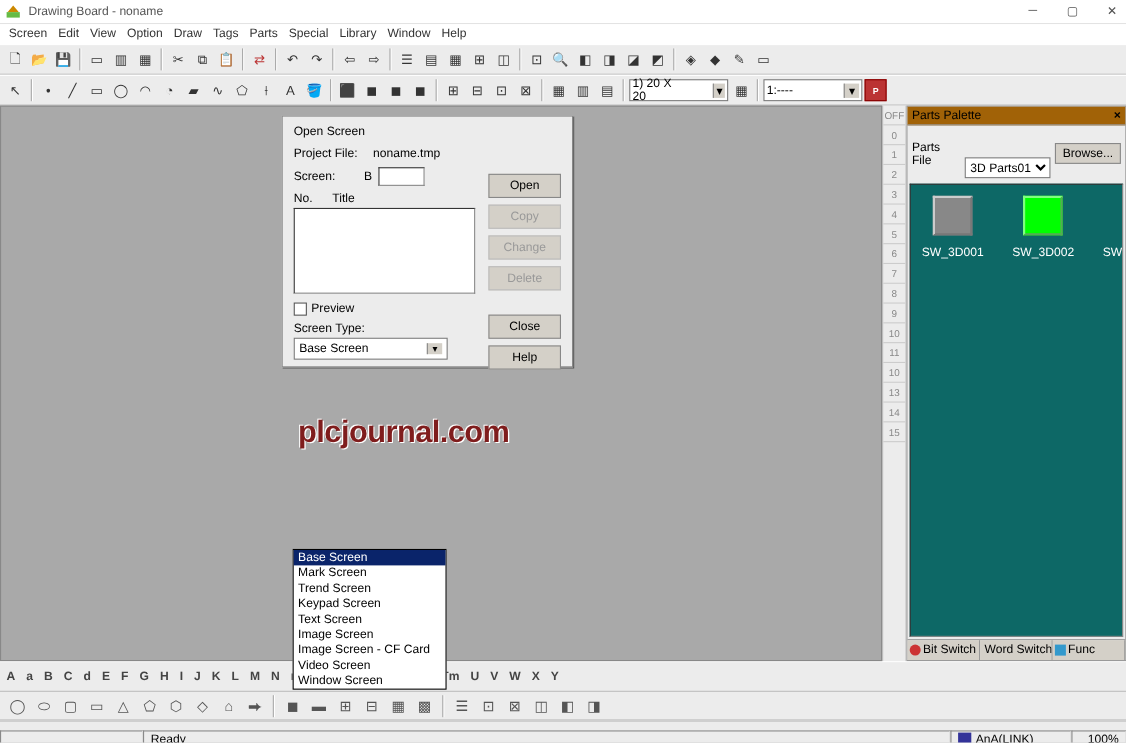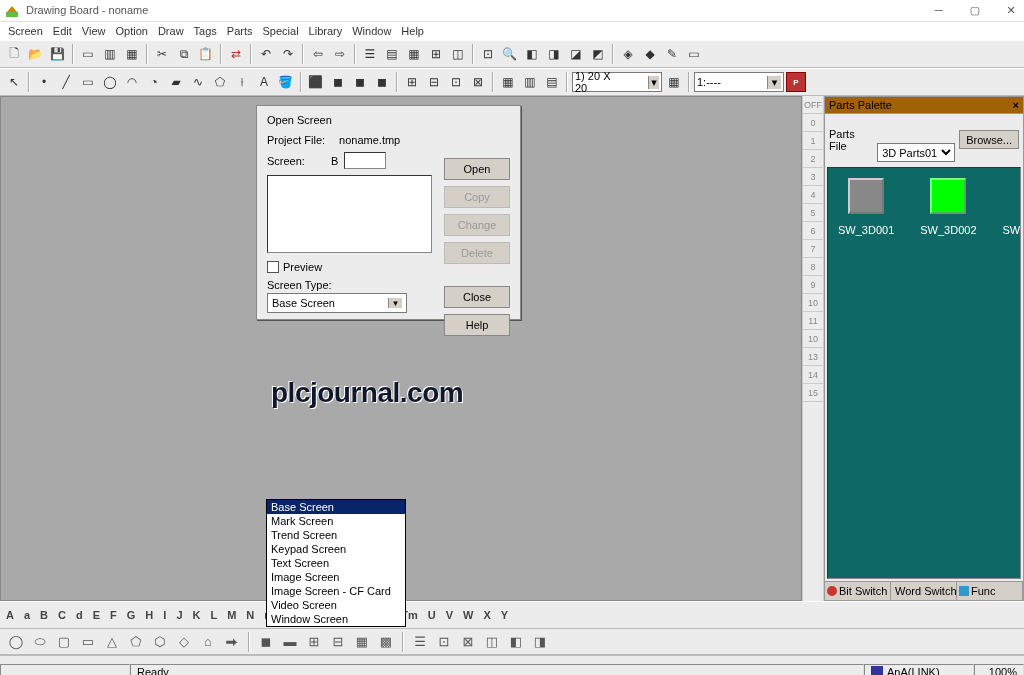--- a/index.html
+++ b/index.html
@@ -1,18 +1,18 @@
 <!DOCTYPE html>
 <html><head>
 <meta charset="utf-8">
 <style>
 * { margin: 0; padding: 0; box-sizing: border-box; font-family: "Tahoma", "MS Sans Serif", sans-serif; font-size: 11px; }
 body { background: #fff; width: 1024px; height: 675px; position: relative; overflow: hidden; }
 
-.titlebar { display: flex; height: 22px; padding: 4px 4px; background: #fff; border-bottom: 1px solid #e0e0e0; }
+.titlebar { display: flex; align-items: center; height: 22px; padding: 4px 4px; background: #fff; border-bottom: 1px solid #e0e0e0; }
 .titlebar .app-icon { width: 16px; height: 16px; margin-right: 6px; display:inline-flex;align-items:center;justify-content:center;}
 .titlebar .title { color: #555; }
 .titlebar .win-ctrl { margin-left: auto; display:flex; gap:18px; color:#555;}
 .titlebar .win-ctrl span{width:18px;text-align:center;cursor:default;}
 
 .menubar { display:flex; gap:10px; padding: 3px 8px; background: #fff; color:#333; }
 .menubar span{cursor:default;}
 
 .toolbar { display:flex; align-items:center; padding:3px 4px; background:#ececec; border-top:1px solid #fff; border-bottom:1px solid #bbb; gap:2px;}
 .tbtn{ width:20px; height:20px; display:inline-flex; align-items:center; justify-content:center; border:1px solid transparent; color:#333; font-size:12px;}
@@ -52,21 +52,21 @@
 .dbtn.disabled{color:#999;border-color:#bbb;}
 .rightcol{position:absolute;right:10px;top:52px;}
 .checkbox{display:flex;align-items:center;gap:4px;margin-top:8px;}
 .checkbox .box{width:12px;height:12px;border:1px solid #555;background:#fff;}
 .combo{border:1px solid #7a7a7a;background:#fff;height:20px;display:flex;align-items:center;padding:0 4px;width:140px;margin-top:2px;}
 .combo .arrow{margin-left:auto;background:#d4d0c8;border-left:1px solid #888;width:14px;text-align:center;font-size:9px;}
 .dropdown{position:absolute;left:265px;top:402px;width:140px;background:#fff;border:1px solid #000;z-index:100;}
 .dropdown .opt{padding:1px 4px;font-size:11px;}
 .dropdown .opt.sel{background:#0a246a;color:#fff;}
 
-.overlay-watermark{position:absolute;left:270px;top:280px;font-size:28px;font-weight:bold;color:#0f172a;text-shadow:1px 1px 0 #fff,-1px -1px 0 #fff;z-index:90;pointer-events:none;letter-spacing:-0.5px;}
+.overlay-watermark{position:absolute;left:270px;top:280px;font-size:28px;font-weight:bold;color:#7f1d1d;text-shadow:1px 1px 0 #fff,-1px -1px 0 #fff;z-index:90;pointer-events:none;letter-spacing:-0.5px;}
 
 .alpha-bar{height:28px;background:#ececec;border-top:1px solid #fff;border-bottom:1px solid #bbb;display:flex;align-items:center;padding:0 6px;gap:10px;font-family:"Times New Roman",serif;font-size:14px;font-weight:bold;color:#444;}
 .alpha-bar span{cursor:default;}
 .shape-bar{height:26px;background:#ececec;border-bottom:1px solid #bbb;display:flex;align-items:center;padding:0 6px;gap:4px;}
 .shape-bar .sbtn{width:20px;height:20px;display:inline-flex;align-items:center;justify-content:center;color:#555;font-size:13px;}
 
 .statusbar{height:33px;background:#ececec;border-top:1px solid #bbb;display:flex;align-items:center;font-size:11px;}
 .statusbar .cell{border:1px inset #ddd;height:17px;padding:0 6px;display:flex;align-items:center;}
 </style>
 </head>
@@ -191,20 +191,24 @@
       <div class="body">
         <div class="dtitle">Open Screen</div>
         <div class="row">
           <span class="lbl">Project File:</span>
           <span style="margin-left:8px">noname.tmp</span>
         </div>
         <div class="row">
           <span class="lbl">Screen:</span>
           <span style="margin-left:20px">B</span>
           <input class="txt" value="" style="">
+        </div>
+        <div class="listhdr">
+          <span>No.</span>
+          <span>Title</span>
         </div>
         <div class="list" style="width:165px"></div>
 
         <div class="rightcol">
           <button class="dbtn">Open</button>
           <button class="dbtn disabled">Copy</button>
           <button class="dbtn disabled">Change</button>
           <button class="dbtn disabled">Delete</button>
           <div style="height:16px"></div>
           <button class="dbtn">Close</button>

